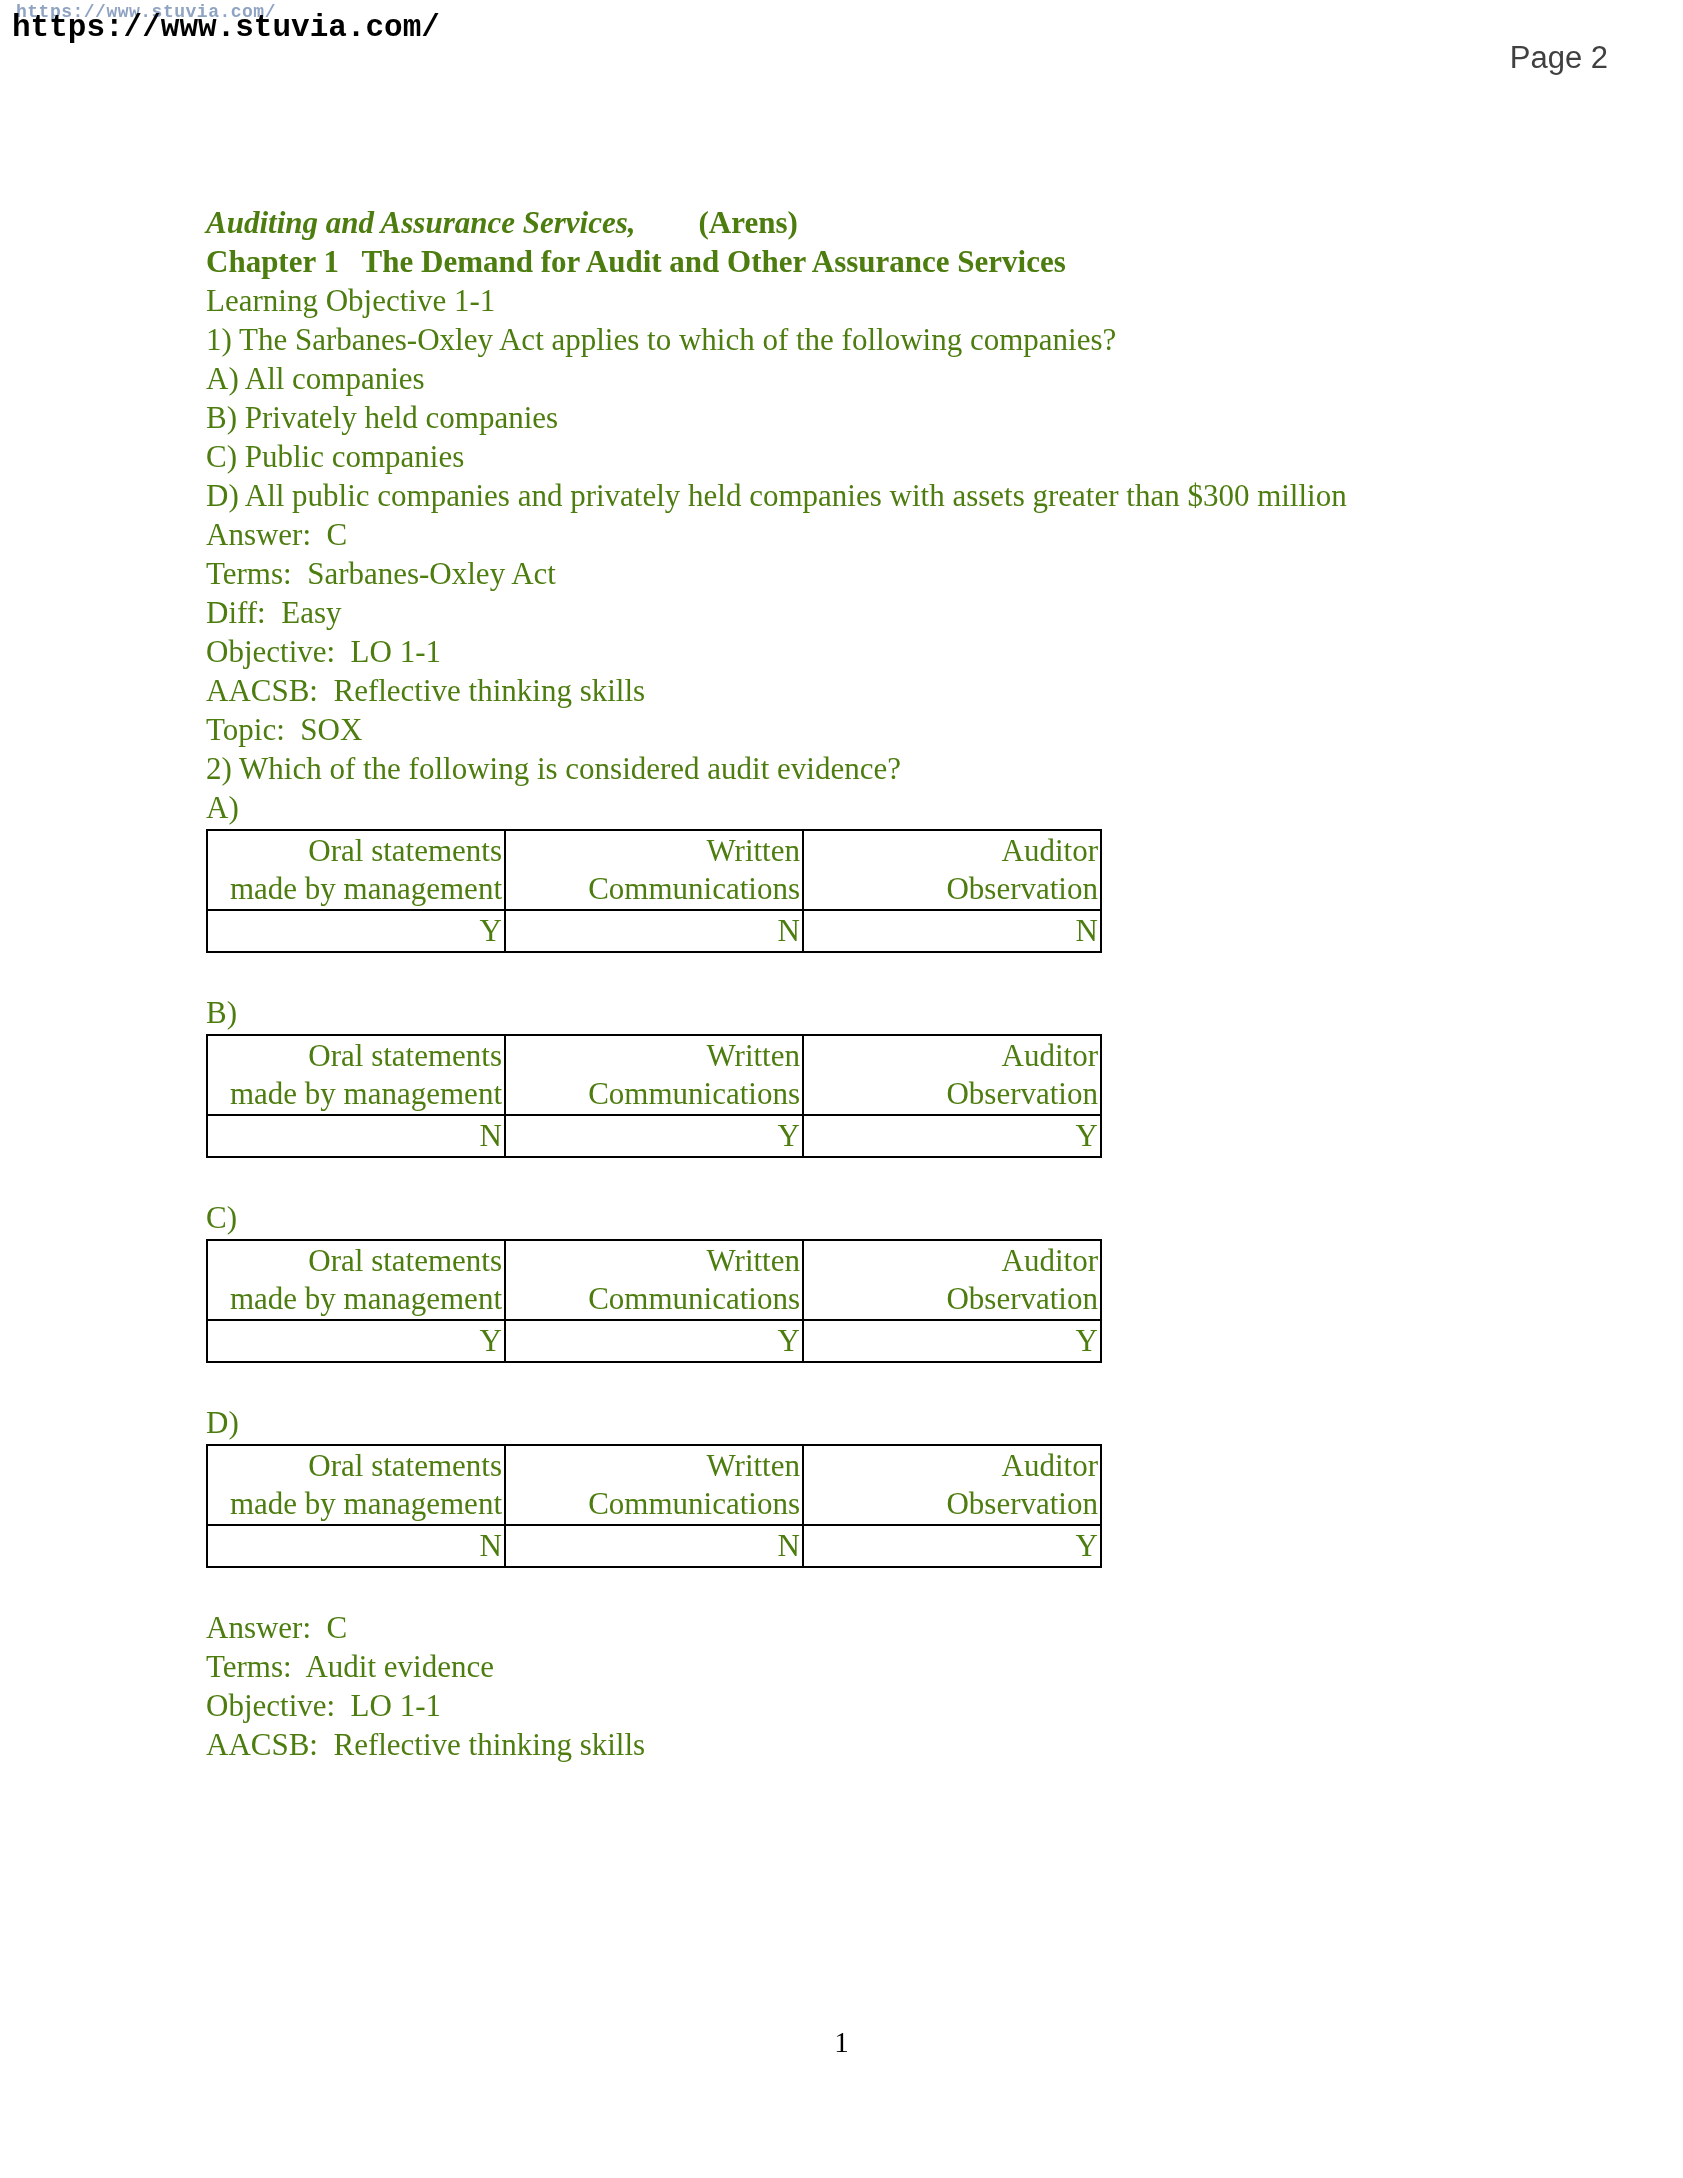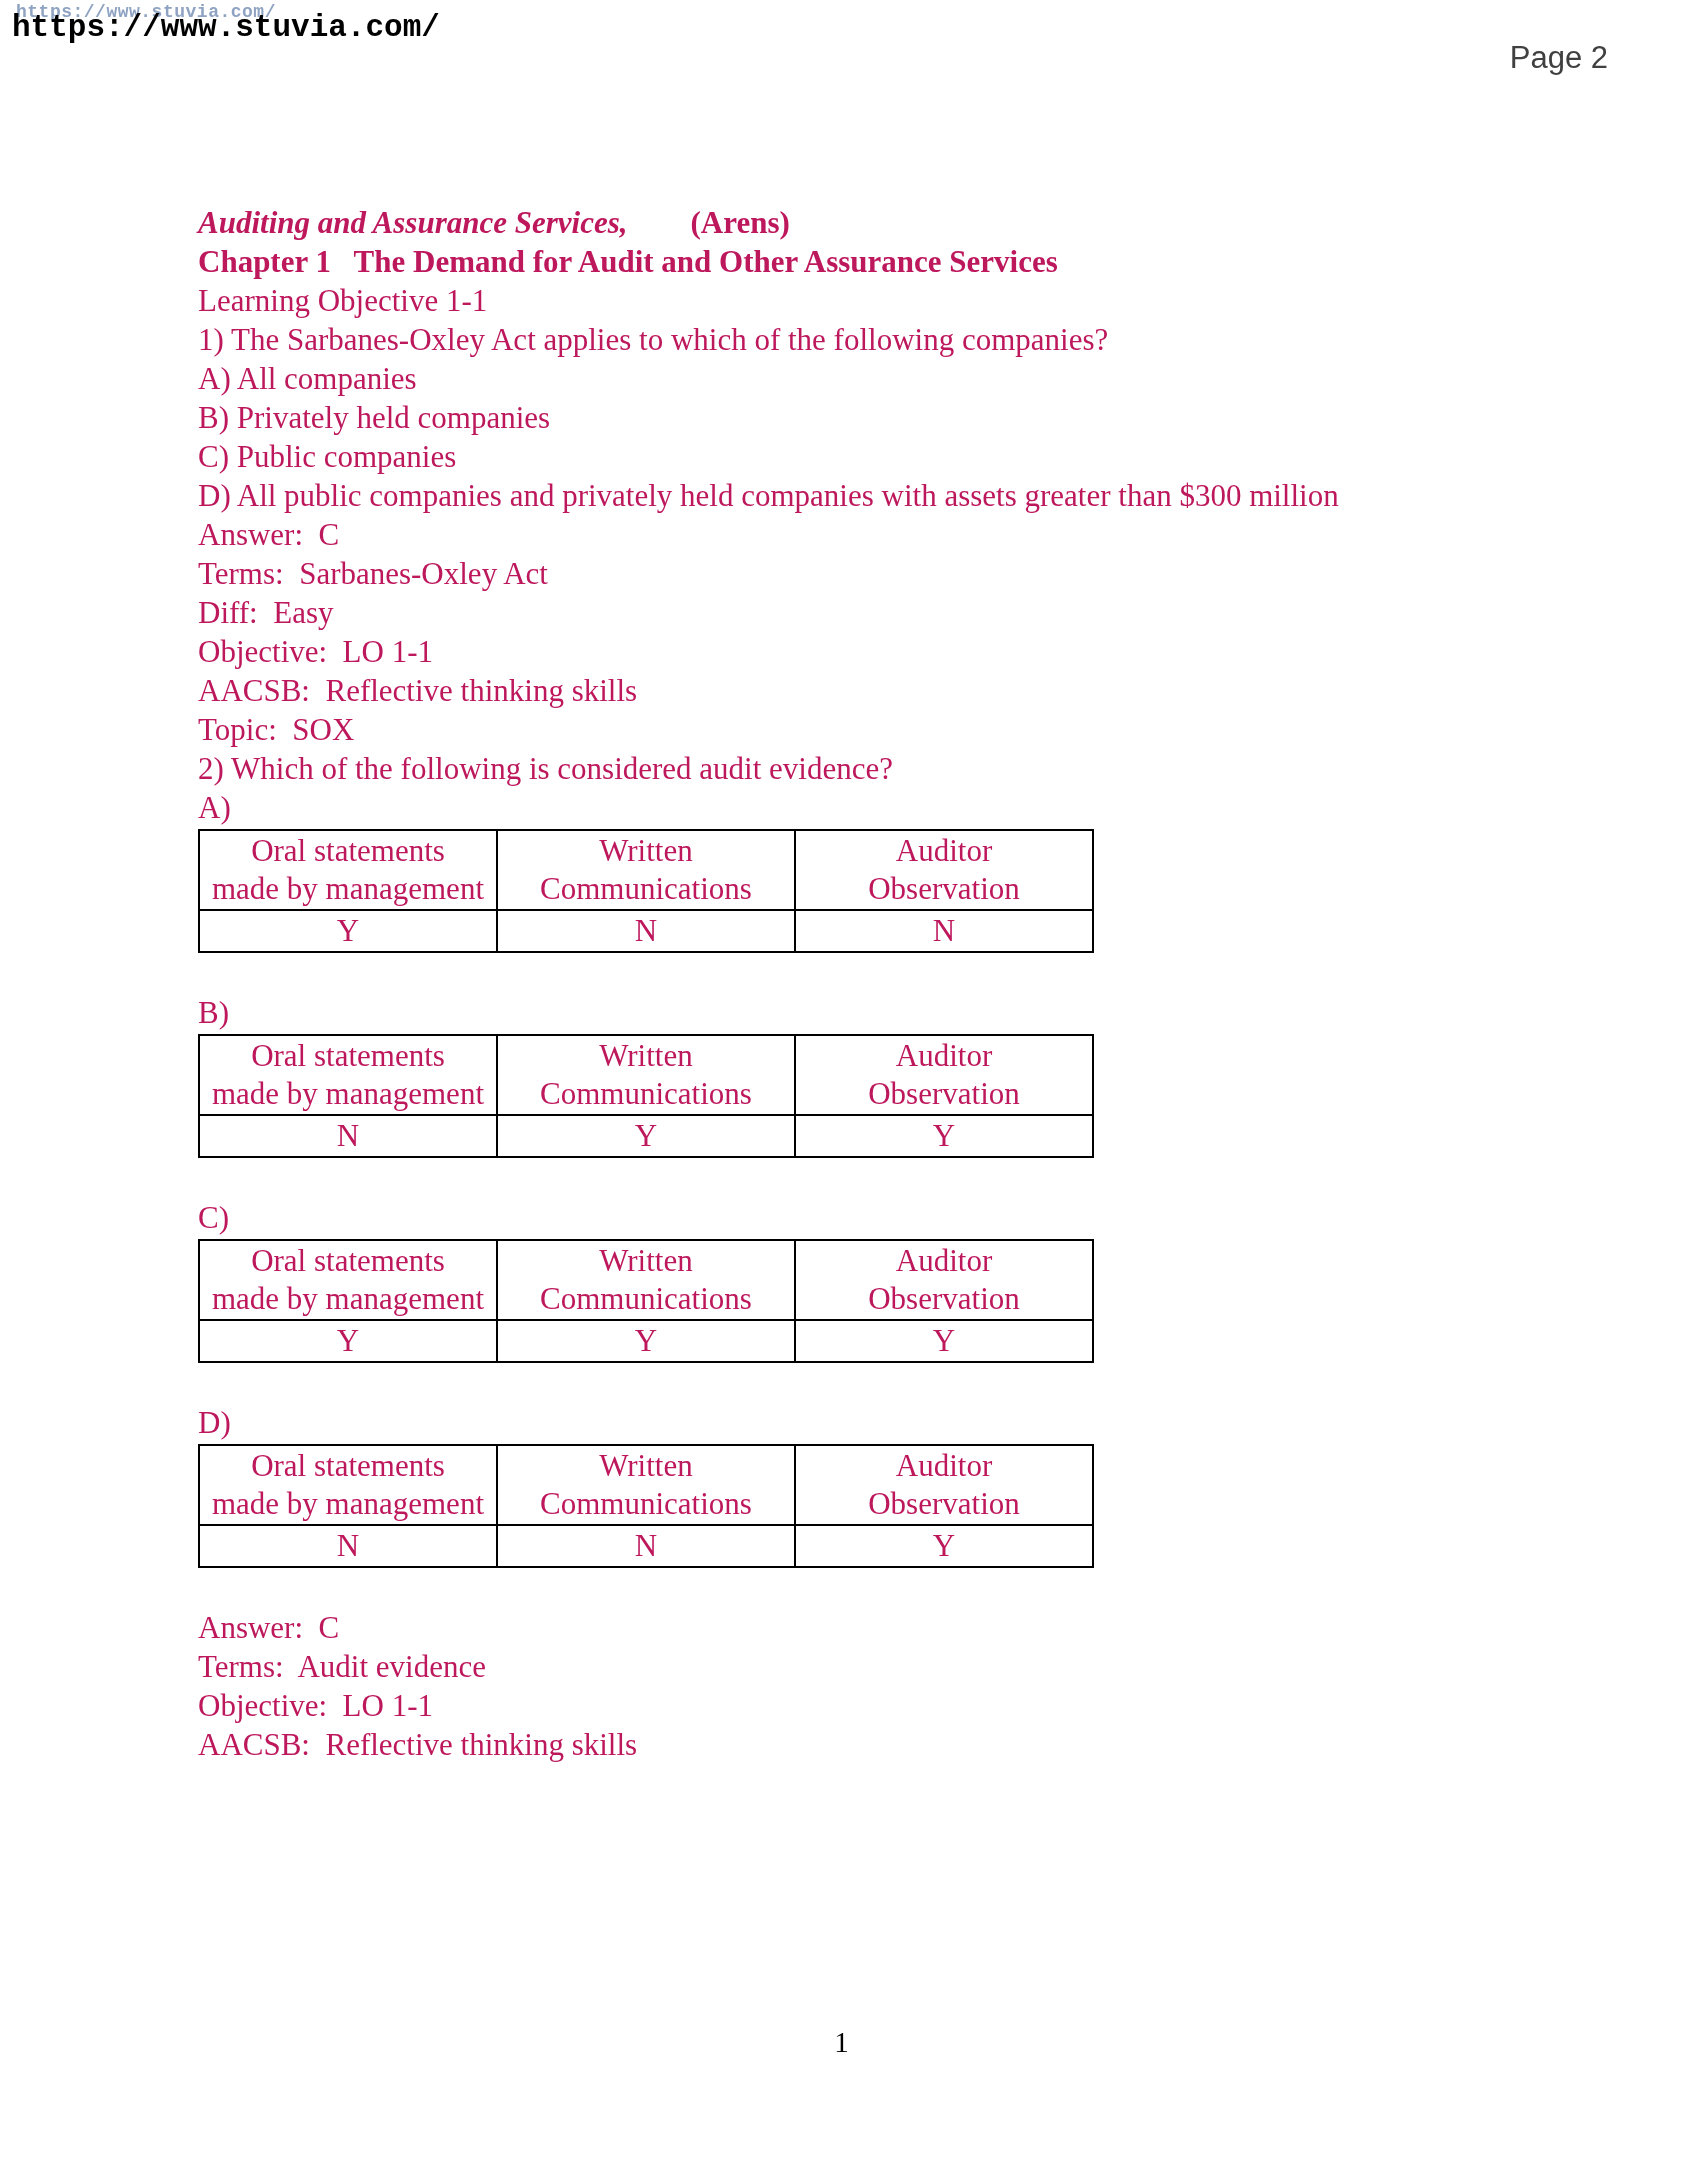--- a/index.html
+++ b/index.html
@@ -51,46 +51,46 @@
     position: absolute;
     top: 40px;
     right: 75px;
     font-family: "Liberation Sans", sans-serif;
     font-size: 31px;
     color: #404040;
   }
 
   .content {
     position: absolute;
-    left: 198px;
+    left: 206px;
     top: 203px;
     width: 1287px;
     font-size: 31px;
     line-height: 39px;
-    color: #be185d;
+    color: #4d7c0f;
   }
   .content p {
     margin: 0;
     white-space: pre-wrap;
   }
   .bold { font-weight: bold; }
   .bold-italic { font-weight: bold; font-style: italic; }
   .author { margin-left: 63px; }
   .gap { margin-top: 39px; }          
   .blockgap { margin-top: 40px; }     
 
   .evidence-table {
     border-collapse: collapse;
     width: 896px;
     table-layout: fixed;
     margin-top: 2px;
   }
   .evidence-table td {
     border: 2px solid #000;
-    text-align: center;
+    text-align: right;
     vertical-align: top;
     padding: 1px 2px;
     font-size: 31px;
     line-height: 38px;
   }
 
   .footer {
     position: absolute;
     top: 2026px;
     left: 0;

